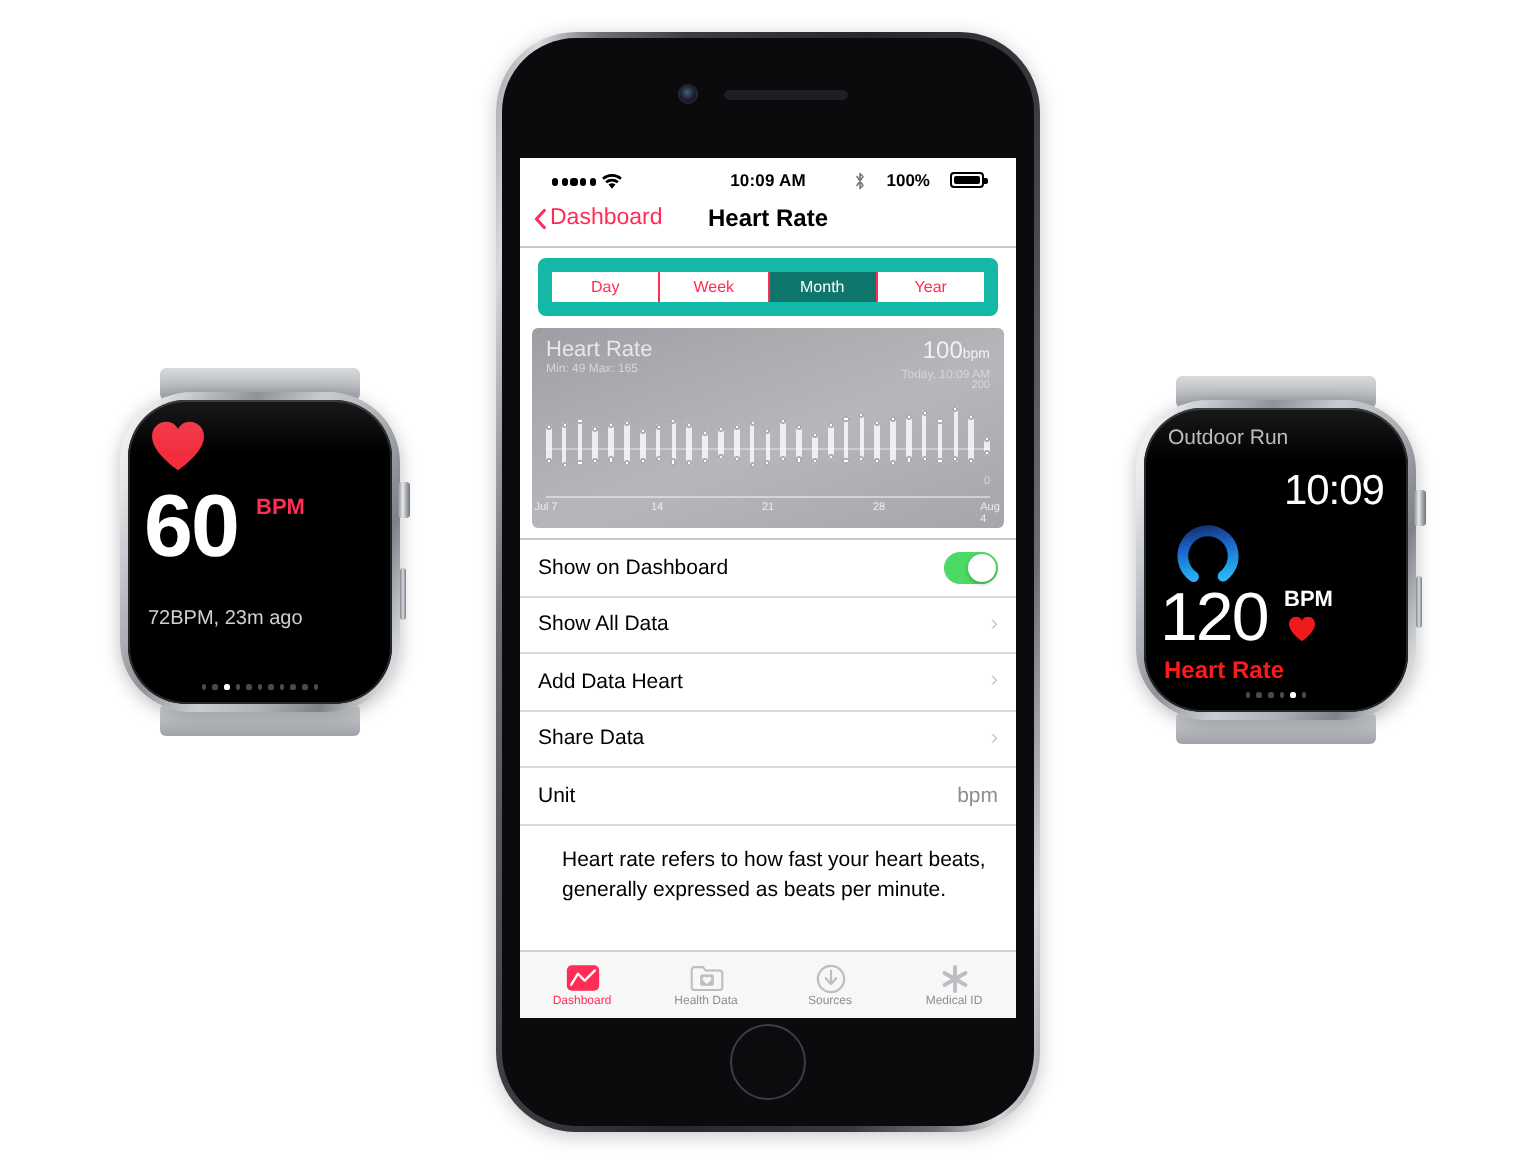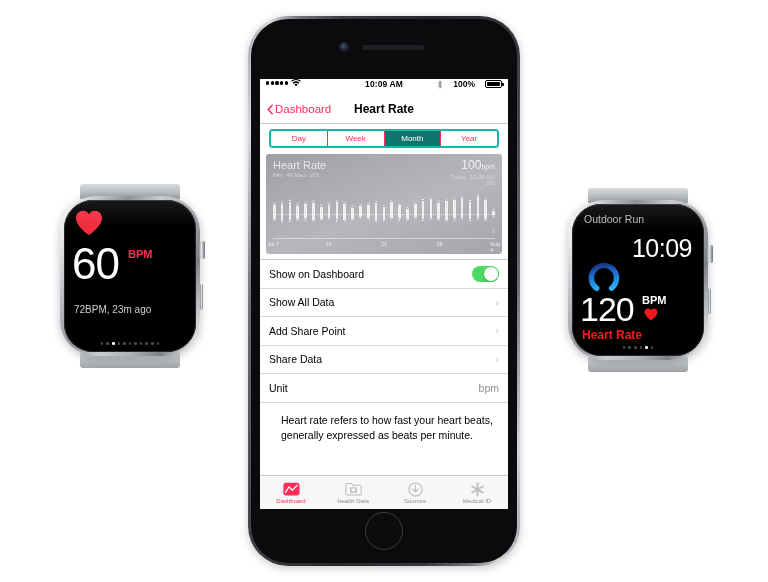--- a/index.html
+++ b/index.html
@@ -51,22 +51,22 @@
   .home-btn{
     position:absolute;left:50%;margin-left:-19px;top:9px;
     width:38px;height:38px;border-radius:50%;
     background:#0c0c0e;
     border:1px solid #3b3e43;
     box-sizing:border-box;
   }
 
   
   .statusbar{
-    height:16px;display:flex;align-items:flex-start;
-    padding:0 6px;font-size:8.5px;color:#000;
+    height:16px;display:flex;align-items:flex-end;
+    padding:0 16px;font-size:8.5px;color:#000;
     background:#fff;position:relative;
   }
   .sb-left{display:flex;align-items:center;gap:3px;}
   .sig-dots{display:flex;gap:1.5px;align-items:center;}
   .sig-dots i{width:3.2px;height:3.2px;border-radius:50%;background:#000;display:block;}
   .wifi-ic{display:block;}
   .sb-center{position:absolute;left:0;right:0;text-align:center;font-size:8.5px;font-weight:bold;letter-spacing:.1px;}
   .sb-right{margin-left:auto;display:flex;align-items:center;gap:10px;position:relative;z-index:2;}
   .bt-ic{display:block;}
   .batt-pct{font-size:8.5px;font-weight:bold;}
@@ -87,21 +87,21 @@
   }
   .nav-back{display:flex;align-items:center;gap:2px;color:#FF2D55;font-size:11.5px;cursor:pointer;}
   .nav-title{
     position:absolute;left:0;right:0;text-align:center;
     font-size:12px;font-weight:bold;color:#000;
   }
 
   
   .seg-wrap{background:#fff;padding:5px 9px 6px 9px;}
   .seg{
-    display:flex;border:2px solid #14b8a6;border-radius:4px;overflow:hidden;height:15px;
+    display:flex;border:7px solid #14b8a6;border-radius:4px;overflow:hidden;height:15px;
   }
   .seg div{
     flex:1;display:flex;align-items:center;justify-content:center;
     font-size:8px;color:#FF2D55;background:#fff;
     border-right:1px solid #FF2D55;cursor:pointer;
   }
   .seg div:last-child{border-right:none;}
   .seg div.on{background:#0f766e;color:#fff;}
 
   
@@ -212,29 +212,29 @@
   .dots i{width:2.6px;height:2.6px;border-radius:50%;background:#4a4a4a;display:block;}
   .dots i.on{background:#fff;}
 
   
   .w1{left:60px;top:196px;width:140px;height:160px;}
   .w1 .heart{
     position:absolute;left:11px;top:10px;width:28px;height:26px;
   }
   .w1 .bpmnum{
     position:absolute;left:8px;top:42px;font-size:44px;color:#fff;
-    font-weight:400;letter-spacing:-1px;line-height:44px;
+    font-weight:700;letter-spacing:-1px;line-height:44px;
   }
   .w1 .bpmlbl{position:absolute;left:64px;top:48px;font-size:11px;color:#FF2D55;font-weight:bold;}
   .w1 .sub{position:absolute;left:10px;top:104px;font-size:10px;color:#d0d0d0;}
 
   
   .w2{left:568px;top:200px;width:140px;height:160px;}
   .w2 .title{position:absolute;left:12px;top:9px;font-size:10.5px;color:#b9b9b9;}
-  .w2 .clock{position:absolute;right:12px;top:30px;font-size:25px;color:#fff;font-weight:300;letter-spacing:-.5px;}
+  .w2 .clock{position:absolute;right:12px;top:30px;font-size:21px;color:#fff;font-weight:300;letter-spacing:-.5px;}
   .w2 .ring{position:absolute;left:14px;top:56px;width:36px;height:36px;}
   .w2 .hrnum{position:absolute;left:8px;top:88px;font-size:34px;color:#fff;font-weight:300;letter-spacing:-1px;line-height:34px;}
   .w2 .hrlbl{position:absolute;left:70px;top:90px;font-size:11px;color:#fff;font-weight:bold;}
   .w2 .hrheart{position:absolute;left:72px;top:104px;width:14px;height:13px;}
   .w2 .hrcap{position:absolute;left:10px;top:124px;font-size:12px;color:#FF1A1A;font-weight:bold;}
 </style>
 </head>
 <body>
 
 <div class="stage">
@@ -478,21 +478,21 @@
         <div class="list" id="list">
             <div class="row">
               <span>Show on Dashboard</span>
               <span class="switch"></span>
             </div>
             <div class="row">
               <span>Show All Data</span>
               <span class="chev">›</span>
             </div>
             <div class="row">
-              <span>Add Share Point</span>
+              <span>Add Data Heart</span>
               <span class="chev">›</span>
             </div>
             <div class="row">
               <span>Share Data</span>
               <span class="chev">›</span>
             </div>
             <div class="row">
               <span>Unit</span>
               <span class="rv">bpm</span>
             </div>

